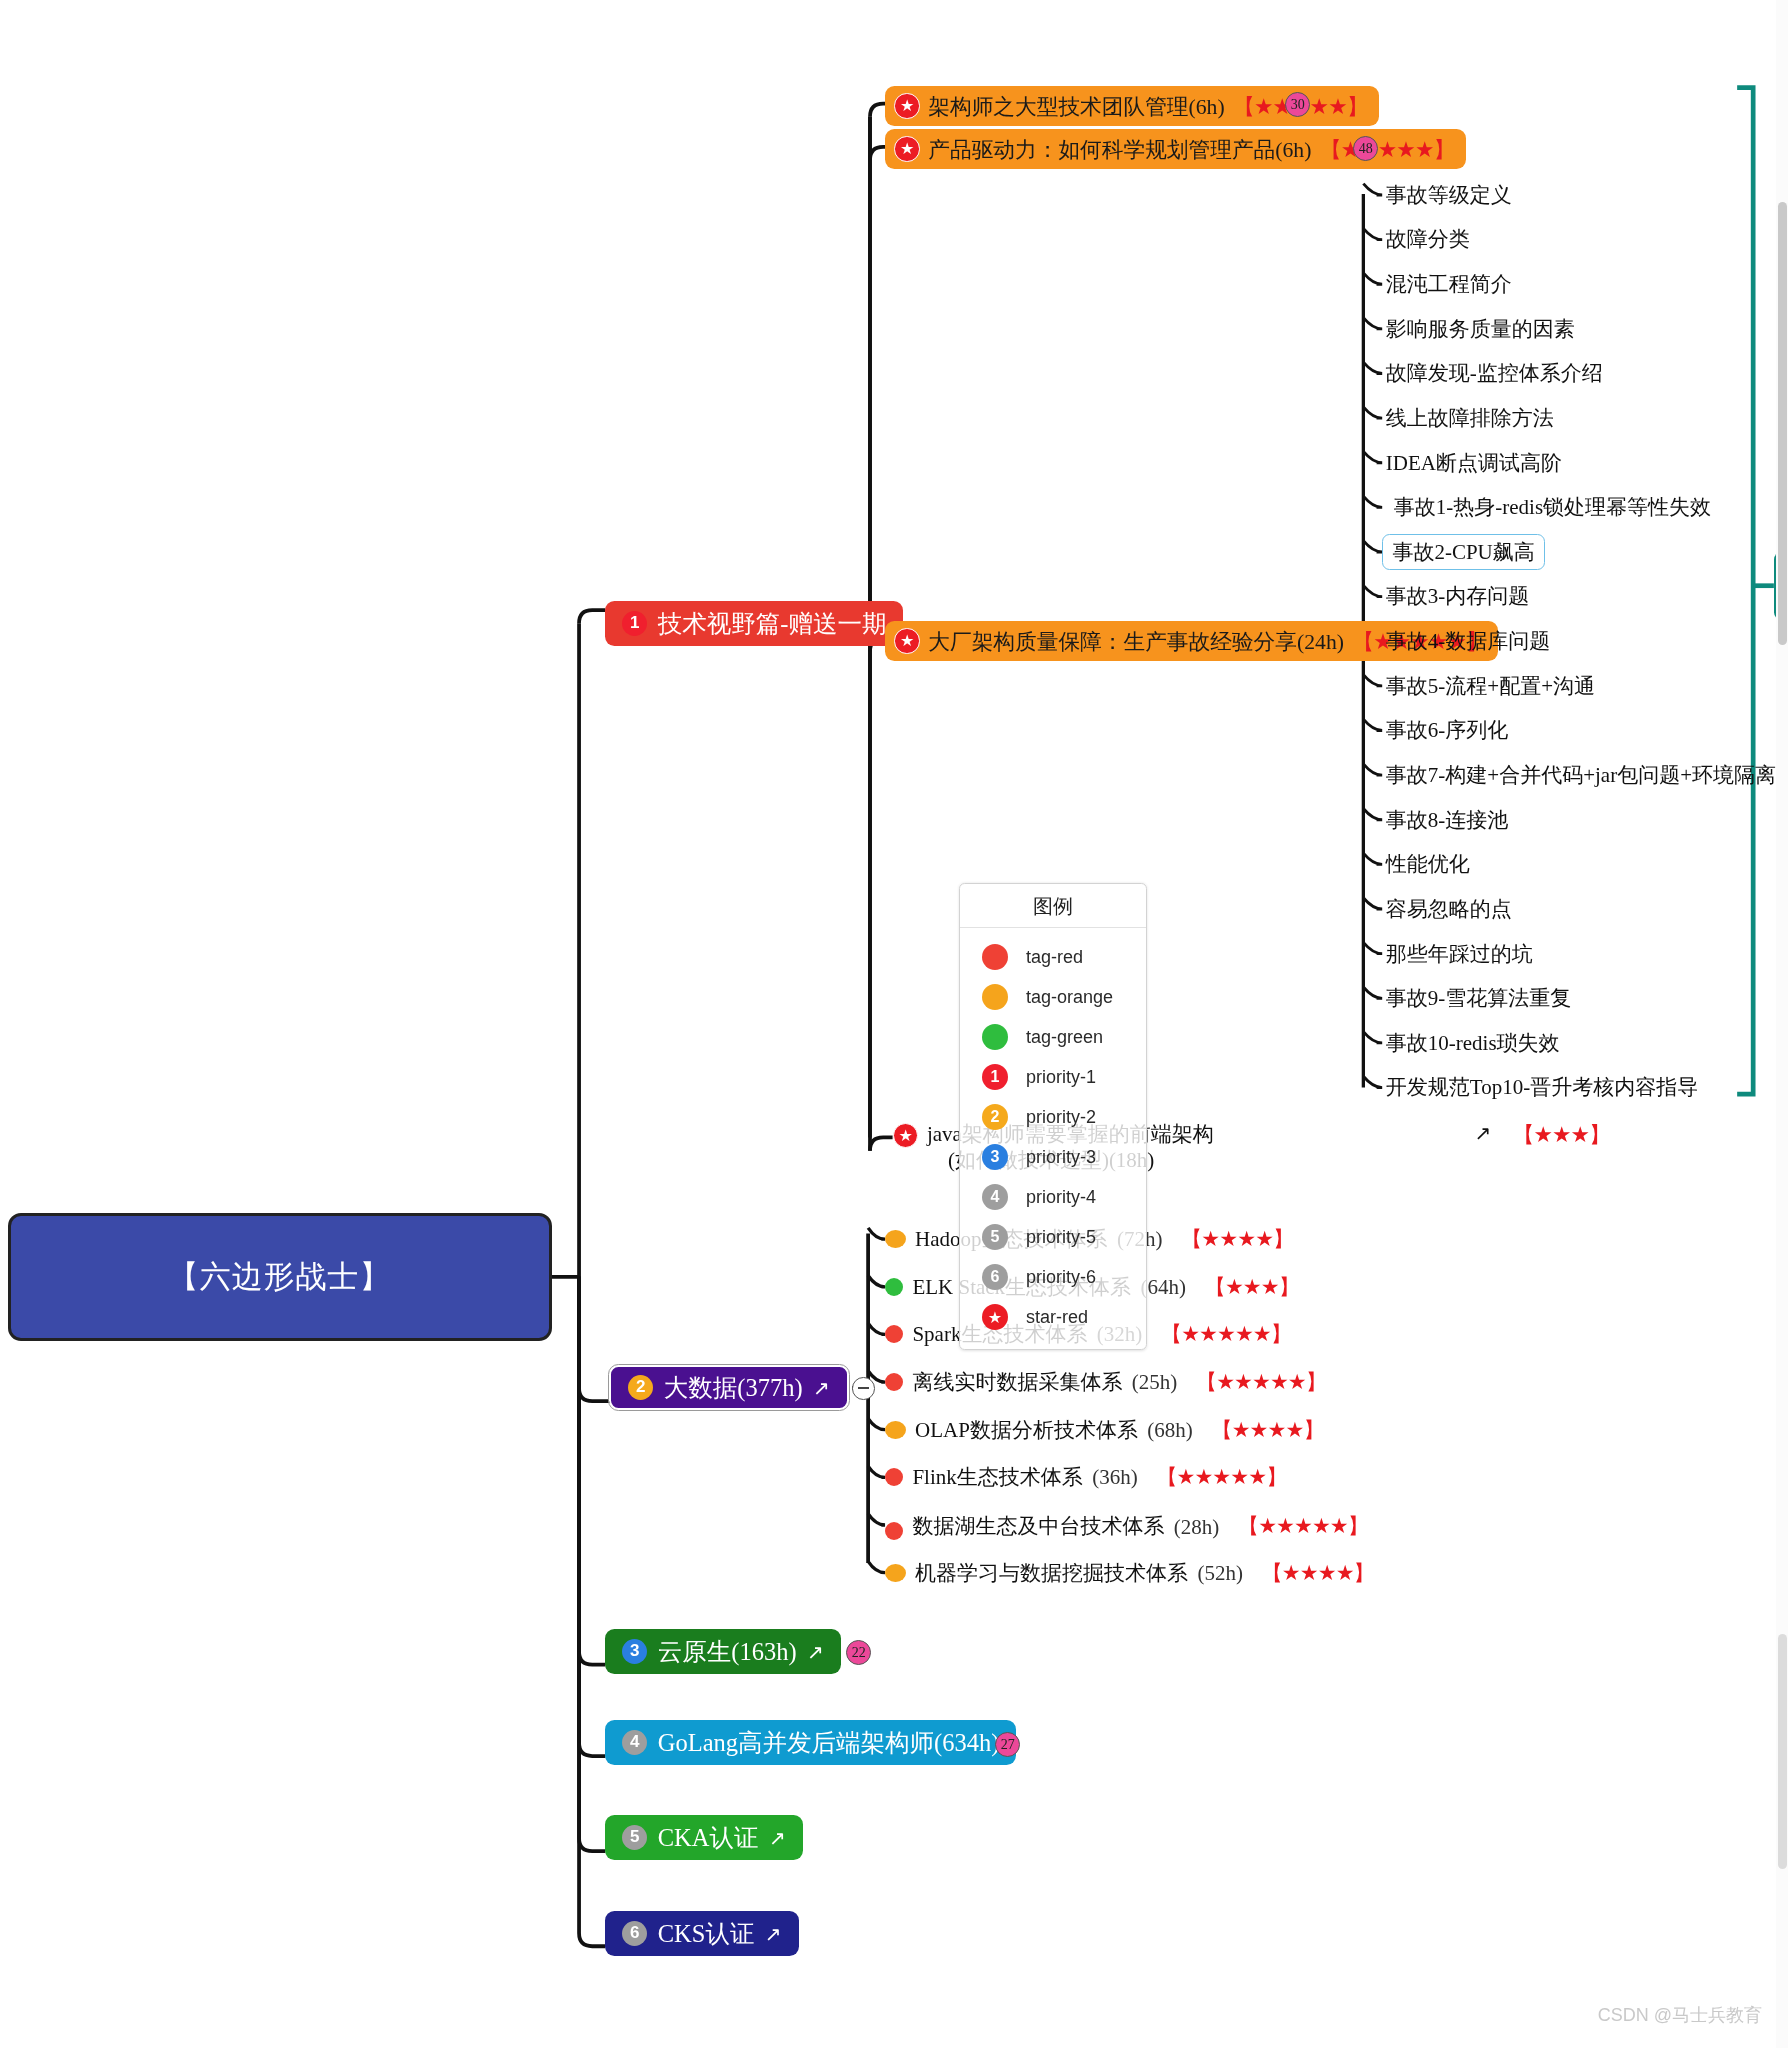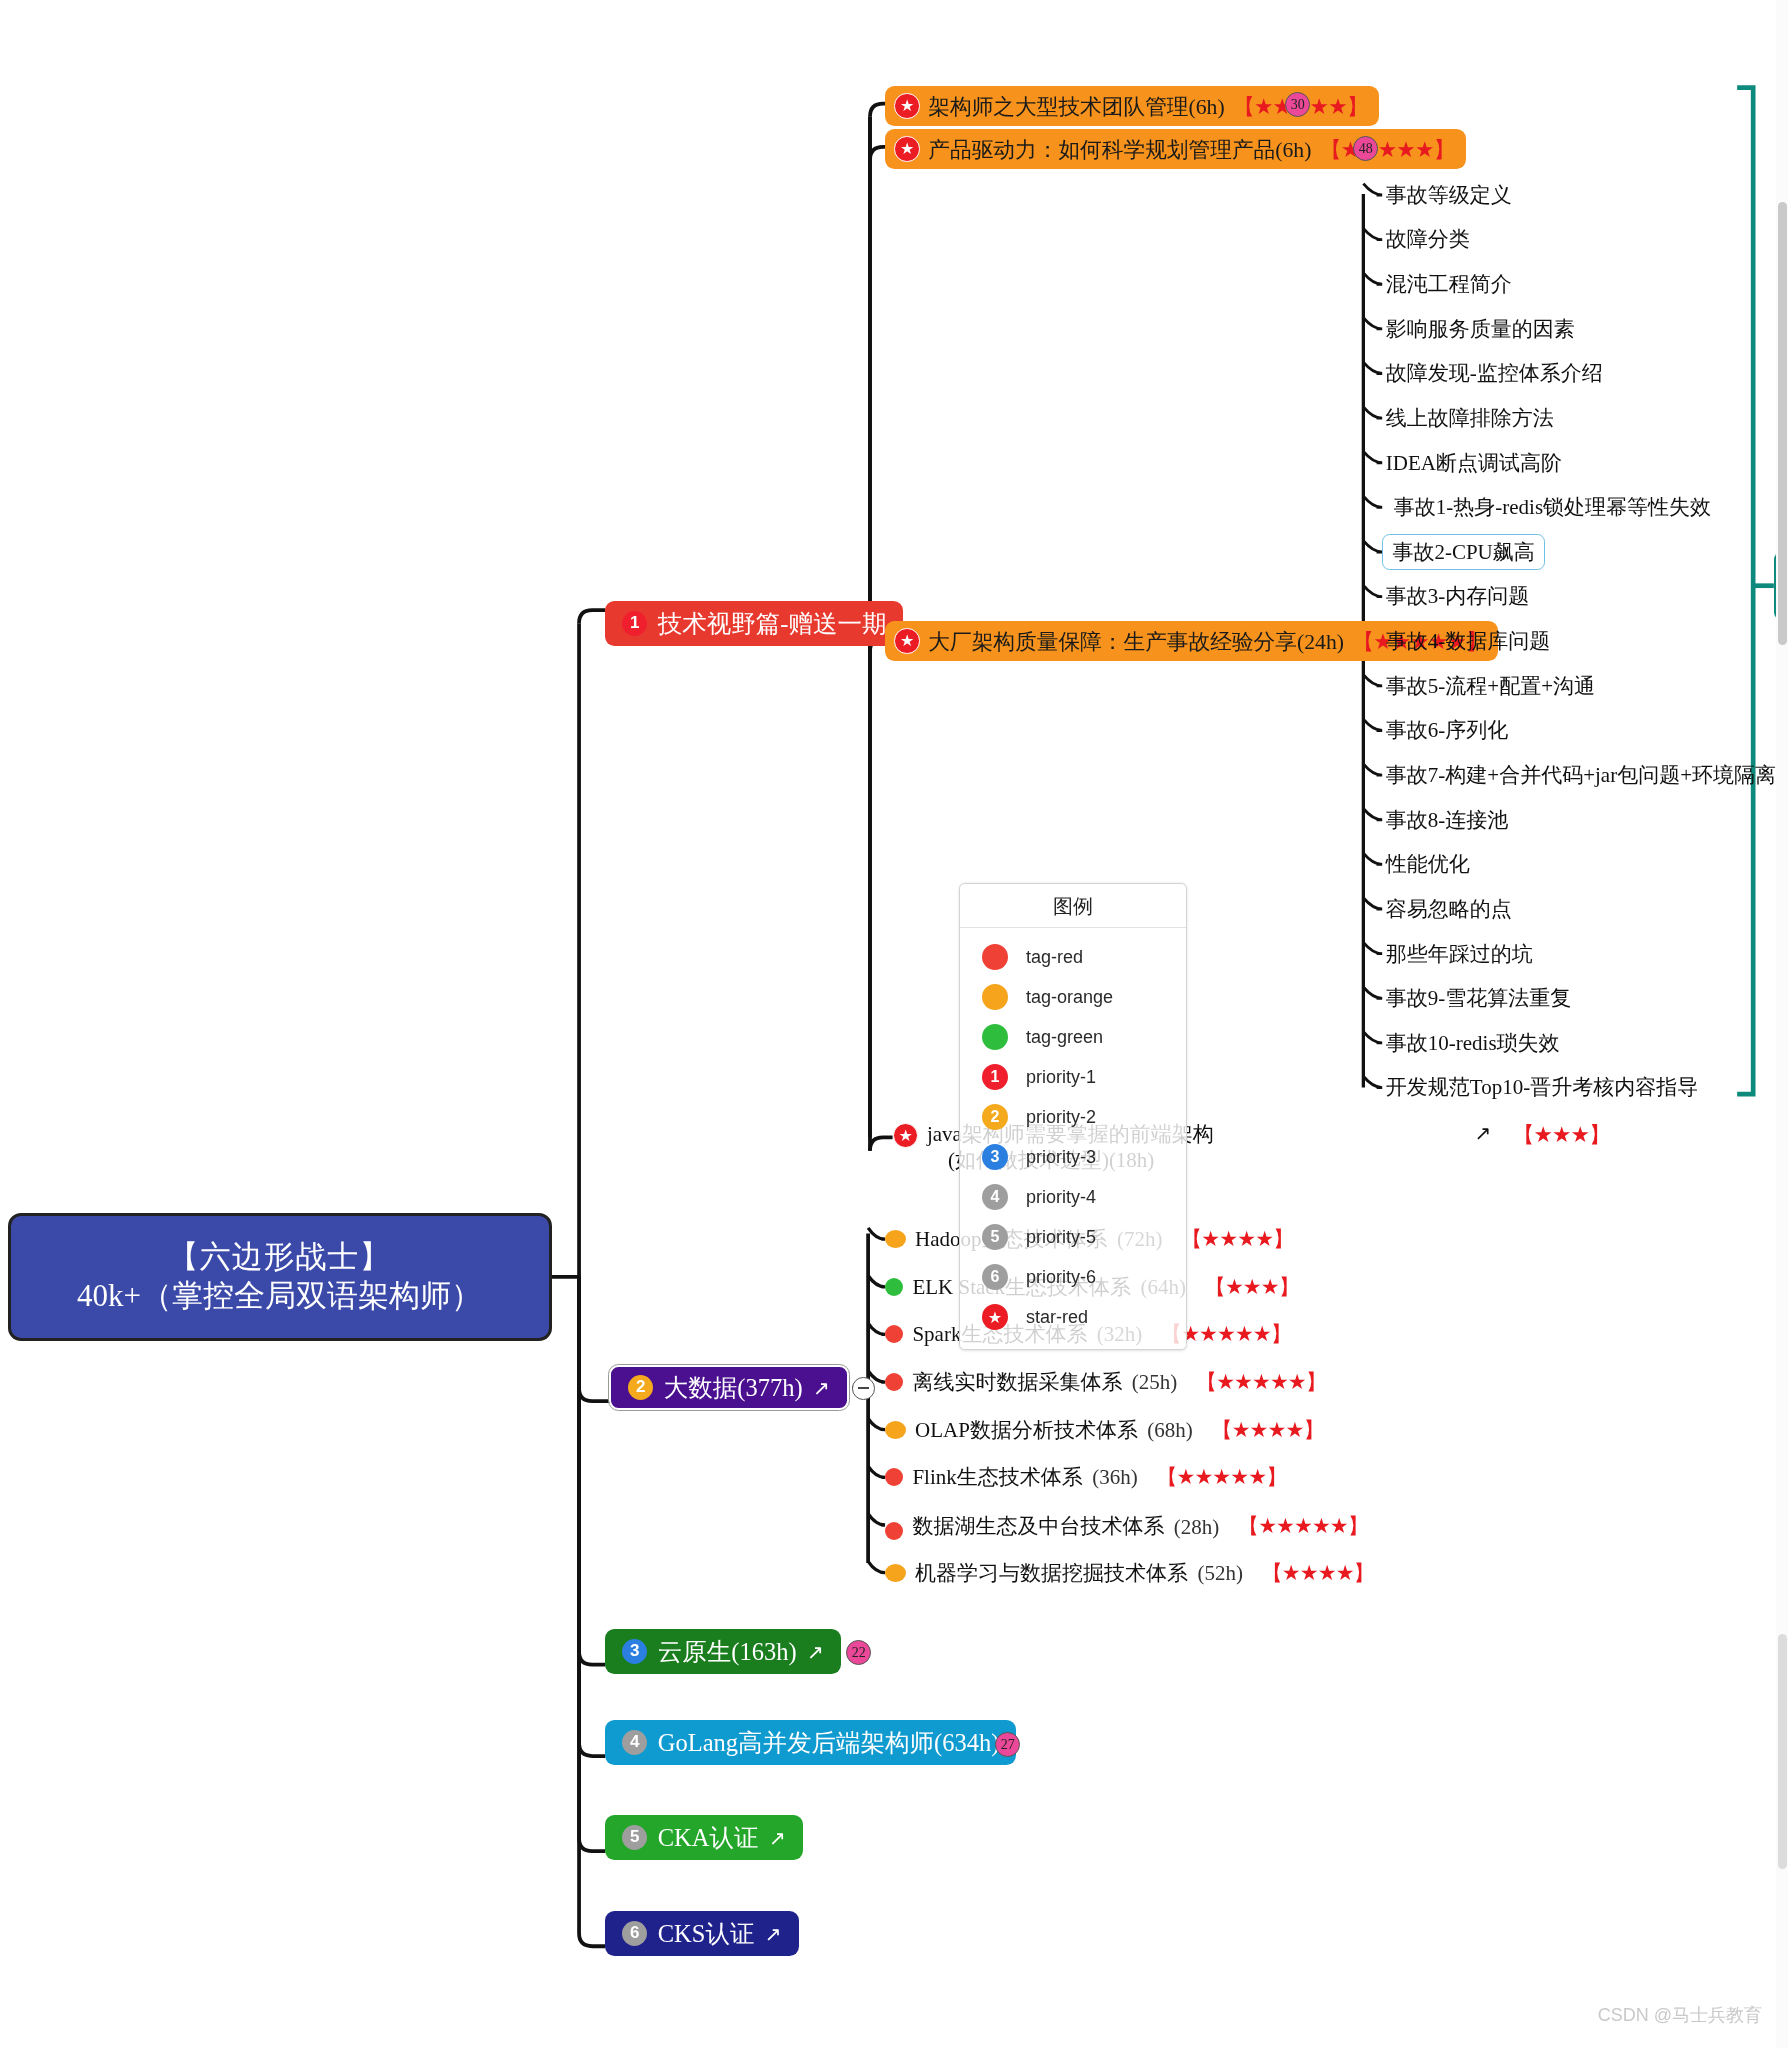--- a/index.html
+++ b/index.html
@@ -102,21 +102,21 @@
     position:absolute; width:22.6px; height:22.6px; border-radius:50%;
     border:1.5px solid #555; background:#fff;
     display:flex; align-items:center; justify-content:center;
   }
   .collapse::before { content:""; width:11.3px; height:1.7px; background:#444; }
 
   .ext { font-family:"DejaVu Sans", sans-serif; font-size:20px; }
 
   
   .legend {
-    position:absolute; left:959px; top:883px; width:228px;
+    position:absolute; left:959px; top:883px; width:188px;
     background:rgba(255,255,255,0.80);
     border:0.9px solid #d3d3d3; border-radius:5.6px;
     font-family:"Liberation Sans", sans-serif;
     box-shadow:0 0.9px 2.8px rgba(0,0,0,.12);
   }
   .legend-title {
     text-align:center; font-size:20px; color:#222; padding:8.5px 0 7.5px;
     border-bottom:0.9px solid #e2e2e2;
   }
   .legend-body { padding:9.4px 0 11.3px; }
@@ -229,21 +229,20 @@
       </g>
 
     <g fill="none" stroke="#0e8a7d" stroke-width="5">
       <path d="M1845 93 H1862 V1162 H1845"></path>
       <path d="M1862 622 H1884"></path>
     </g>
   </svg>
 
   <div class="node root">
     <span class="l1">【六边形战士】</span>
-    <span class="l2">40k+（掌控全局双语架构师）</span>
   </div>
 
   <div class="node pill n-tech">
     <span class="num p1">1</span>
     <span>技术视野篇-赠送一期</span>
   </div>
 
   <div class="node pill n-bigdata">
     <span class="num p2">2</span>
     <span>大数据(377h)</span>

